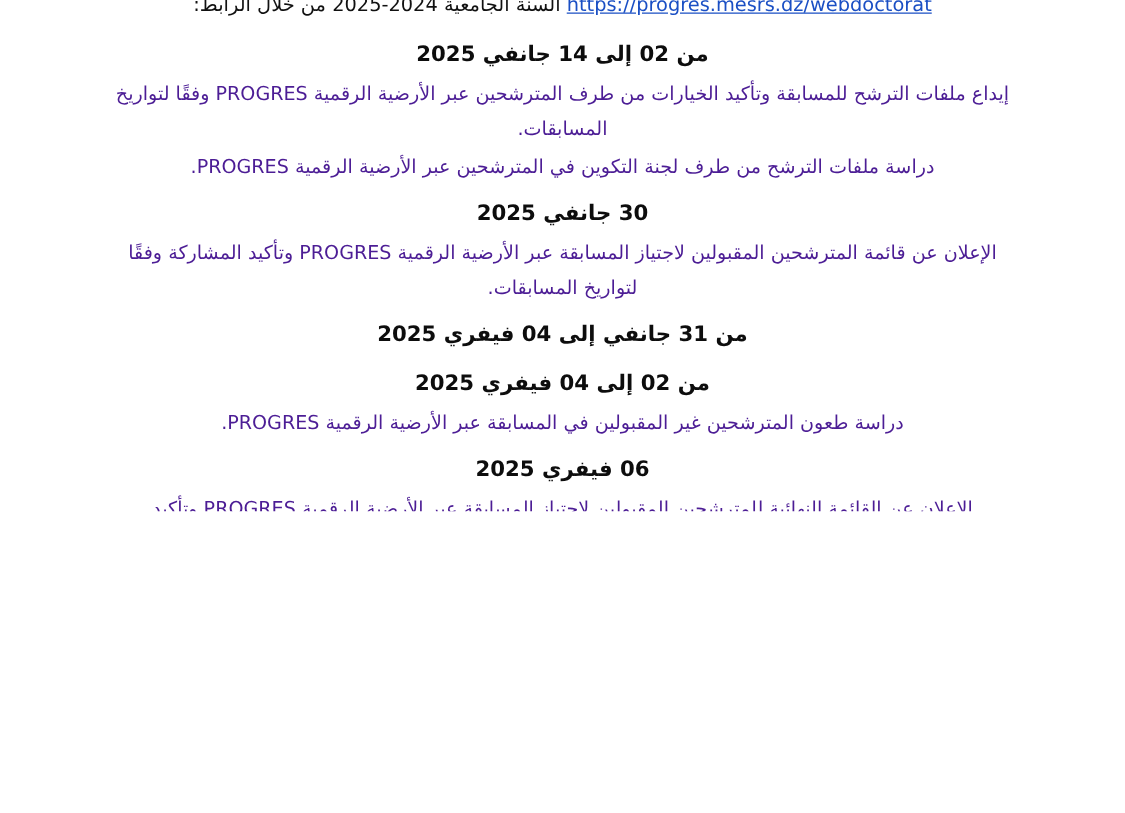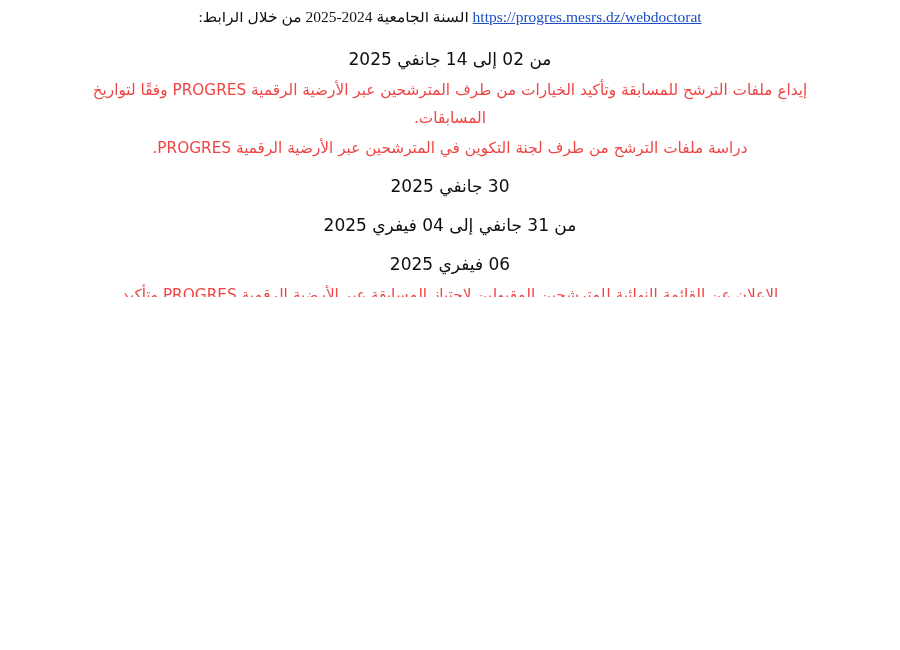--- a/index.html
+++ b/index.html
@@ -21,58 +21,57 @@
     background: #ffffff;
     box-sizing: border-box;
     padding: 0 90px;
     overflow: hidden;
   }
   .doc {
     direction: rtl;
     text-align: center;
   }
   .clipped-top {
-    margin: 12px;
+    margin: 0;
     padding: 0;
     height: 20px;
     overflow: hidden;
     position: relative;
-    font-family: Liberation Serif, serif;
   }
   .clipped-top .line {
     position: absolute;
     top: -9px;
     right: 0;
     left: 0;
     font-size: 15.5px;
     line-height: 27px;
     white-space: nowrap;
     text-align: center;
     color: #111111;
   }
   .link {
     color: #1a4fc4;
     text-decoration: underline;
     direction: ltr;
     unicode-bidi: embed;
   }
   .heading {
     font-size: 17px;
-    font-weight: normal;
+    font-weight: bold;
     line-height: 30px;
     margin: 9px 0 2px 0;
     color: #0d0d0d;
     text-align: center;
   }
   .para {
     font-size: 15.3px;
     line-height: 28px;
     margin: 0 0 2px 0;
     text-align: center;
-    color: #ef4444;
+    color: #4c1d95;
   }
   .para.tight {
     margin-bottom: 0;
   }
   .last-clip {
     position: relative;
     height: 16px;
     overflow: hidden;
   }
   .last-clip .para {
@@ -110,26 +109,31 @@
 
     <div>
     </div>
 
     <div>
       <p class="para">دراسة ملفات الترشح من طرف لجنة التكوين في المترشحين عبر الأرضية الرقمية PROGRES.</p>
     </div>
 
     <div>
       <div class="heading">30 جانفي 2025</div>
+      <p class="para">الإعلان عن قائمة المترشحين المقبولين لاجتياز المسابقة عبر الأرضية الرقمية PROGRES وتأكيد المشاركة وفقًا لتواريخ المسابقات.</p>
     </div>
 
     <div>
       <div class="heading">من 31 جانفي إلى 04 فيفري 2025</div>
     </div>
 
+    <div>
+      <div class="heading">من 02 إلى 04 فيفري 2025</div>
+      <p class="para">دراسة طعون المترشحين غير المقبولين في المسابقة عبر الأرضية الرقمية PROGRES.</p>
+    </div>
 
     <div>
       <div class="heading">06 فيفري 2025</div>
       <div class="last-clip">
         <p class="para tight">الإعلان عن القائمة النهائية للمترشحين المقبولين لاجتياز المسابقة عبر الأرضية الرقمية PROGRES وتأكيد المشاركة</p>
       </div>
     </div>
 
   </div>
   <div class="fade-bottom"></div>

